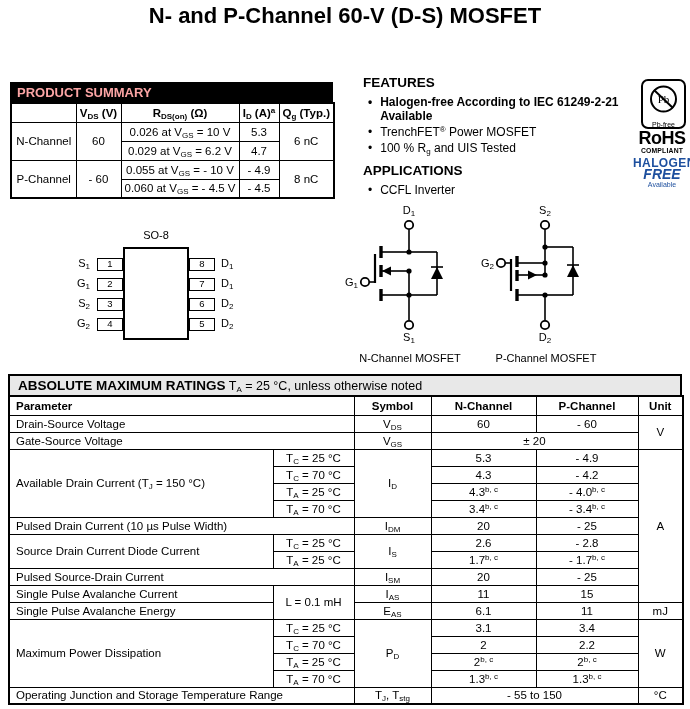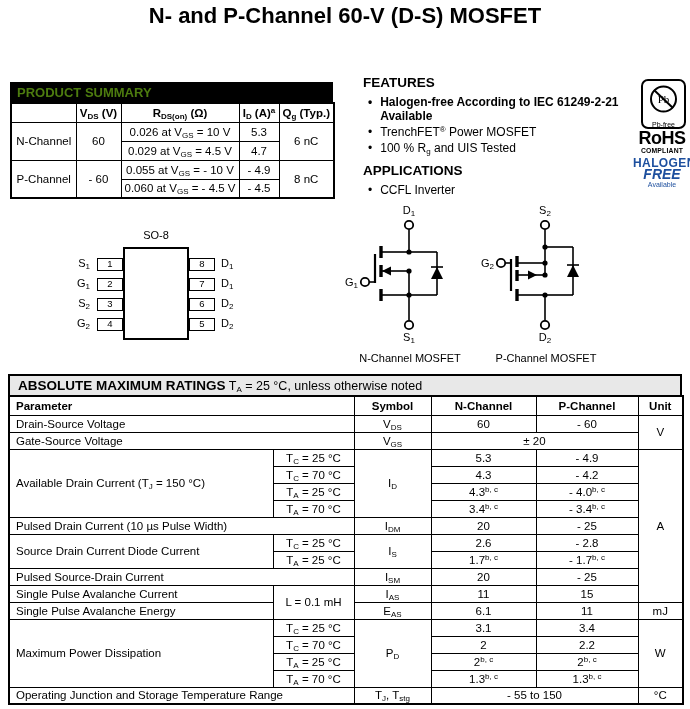--- a/index.html
+++ b/index.html
@@ -8,21 +8,21 @@
         font-family:"Liberation Sans",sans-serif;overflow:hidden}
   .abs{position:absolute}
   .doc-title{top:3px;left:0;width:690px;text-align:center;font-size:22px;font-weight:bold}
   table{border-collapse:collapse;table-layout:fixed}
   td{border:1px solid #000;text-align:center;vertical-align:middle;font-size:11.5px;
      line-height:12px;padding:0;overflow:hidden}
   sub{font-size:8px;vertical-align:-2px;line-height:0}
   sup{font-size:8px;vertical-align:4px;line-height:0}
   
   .ps{left:10px;top:82px;width:323px}
-  .ps-title{background:#000;color:#4d7c0f;font-weight:bold;font-size:13px;height:20px;
+  .ps-title{background:#000;color:#fca5a5;font-weight:bold;font-size:13px;height:20px;
             line-height:20px;padding-left:6px;border:1px solid #000}
   .ps table{width:323px;border:2px solid #000}
   .ps td{height:19px}
   .ps tr.hdr td{font-weight:bold}
   
   .feat{left:363px;top:75px;width:274px;font-size:12px}
   .sec-title{font-weight:bold;font-size:13.5px;margin-bottom:5px}
   .bi{display:flex;gap:8px;margin:1px 0 2px 5px;line-height:14px}
   .bi .bullet{flex:0 0 auto}
   .bold{font-weight:bold}
@@ -91,21 +91,21 @@
         <td><span>Q</span><sub>g</sub><span> (Typ.)</span></td>
       </tr>
       <tr>
         <td rowspan="2">N-Channel</td>
         <td rowspan="2">60</td>
         <td><span>0.026 at V</span><sub>GS</sub><span> = 10 V</span></td>
         <td>5.3</td>
         <td rowspan="2">6 nC</td>
       </tr>
       <tr>
-        <td><span>0.029 at V</span><sub>GS</sub><span> = 4.5 V</span></td>
+        <td><span>0.029 at V</span><sub>GS</sub><span> = 6.2 V</span></td>
         <td>4.7</td>
       </tr>
       <tr>
         <td rowspan="2">P-Channel</td>
         <td rowspan="2">- 60</td>
         <td><span>0.055 at V</span><sub>GS</sub><span> = - 10 V</span></td>
         <td>- 4.9</td>
         <td rowspan="2">8 nC</td>
       </tr>
       <tr>

